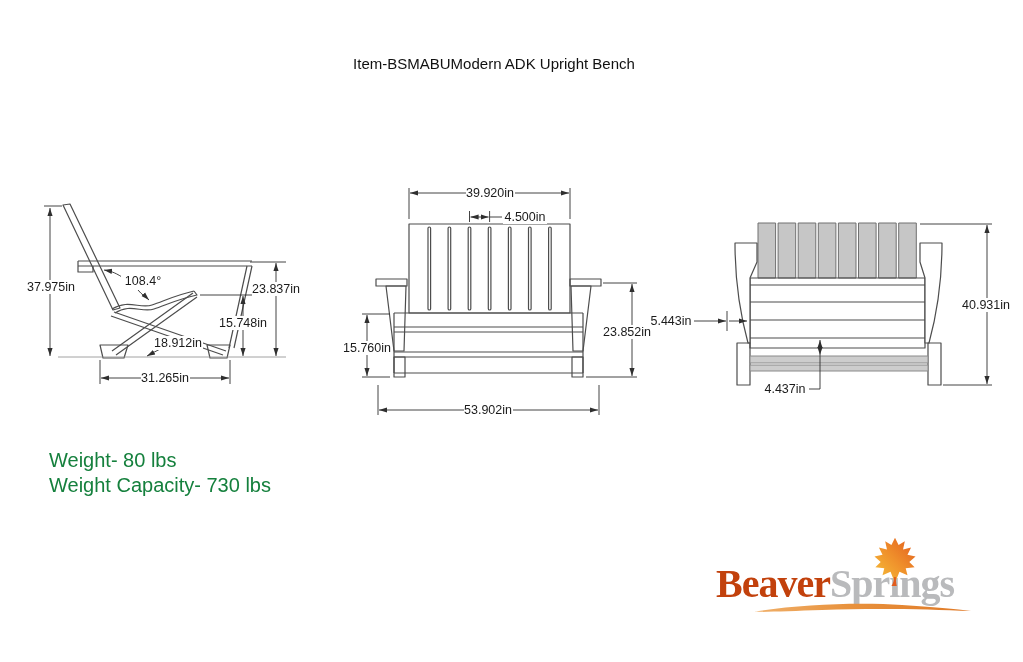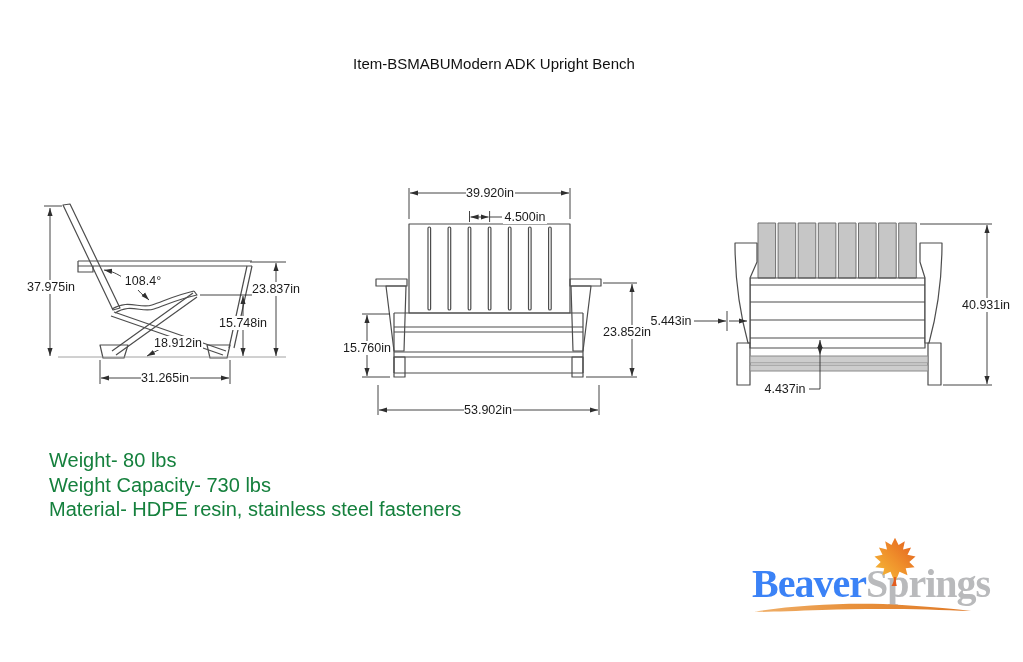--- a/index.html
+++ b/index.html
@@ -13,21 +13,21 @@
   }
   .drawing-svg{position:absolute;left:0;top:0;}
   .specs{
     position:absolute;left:40px;top:448px;font-size:20px;line-height:24.7px;color:#15803d;margin-left:9px;
   }
   .logo{position:absolute;left:714px;top:558px;width:280px;height:70px;}
   .logo-text{
     position:absolute;left:2px;top:2px;white-space:nowrap;
     font-family:"Liberation Serif",serif;font-weight:bold;font-size:40px;letter-spacing:-1px;
   }
-  .logo-beaver{color:#3b82f6;margin-left:36px;}
+  .logo-beaver{color:#c2410c;}
   .logo-springs{color:#b9babc;}
   .logo-leaf{position:absolute;left:152px;top:-22px;}
   .logo-swoosh{position:absolute;left:38px;top:44px;}
   svg text{
     font-family:"Liberation Sans",sans-serif;font-size:12.5px;fill:#1b1b1b;
   }
   .lbl-bg{fill:#ffffff;}
 </style>
 </head>
 <body>
@@ -189,21 +189,20 @@
     <rect class="lbl-bg" x="763" y="382" width="45" height="14"></rect>
     <text x="785" y="393">4.437in</text>
     <rect class="lbl-bg" x="962" y="298" width="49" height="14"></rect>
     <text x="986" y="309">40.931in</text>
   </g>
 </svg>
 
 <div class="specs">
   <div>Weight- 80 lbs</div>
   <div>Weight Capacity- 730 lbs</div>
-  <div>Material- HDPE resin, stainless steel fasteners</div>
 </div>
 
 <div class="logo">
   <div class="logo-text">
     <span class="logo-beaver">Beaver</span><span class="logo-springs">Springs</span>
   </div>
   <svg class="logo-leaf" width="58" height="50" viewBox="0 0 64 56">
     <defs>
       <linearGradient id="leafg" x1="0" y1="1" x2="1" y2="0">
         <stop offset="0" stop-color="#f6c03a"></stop>

